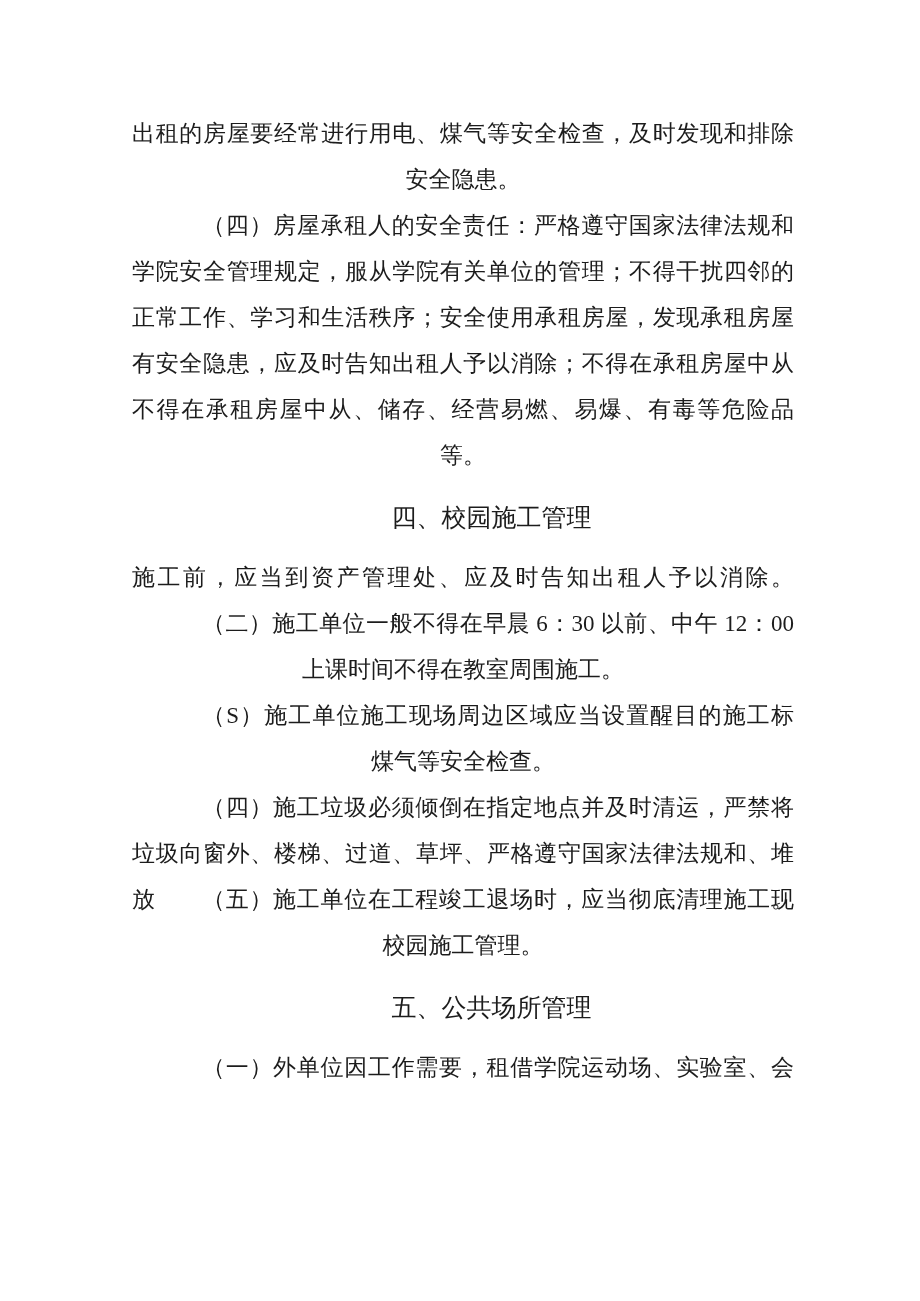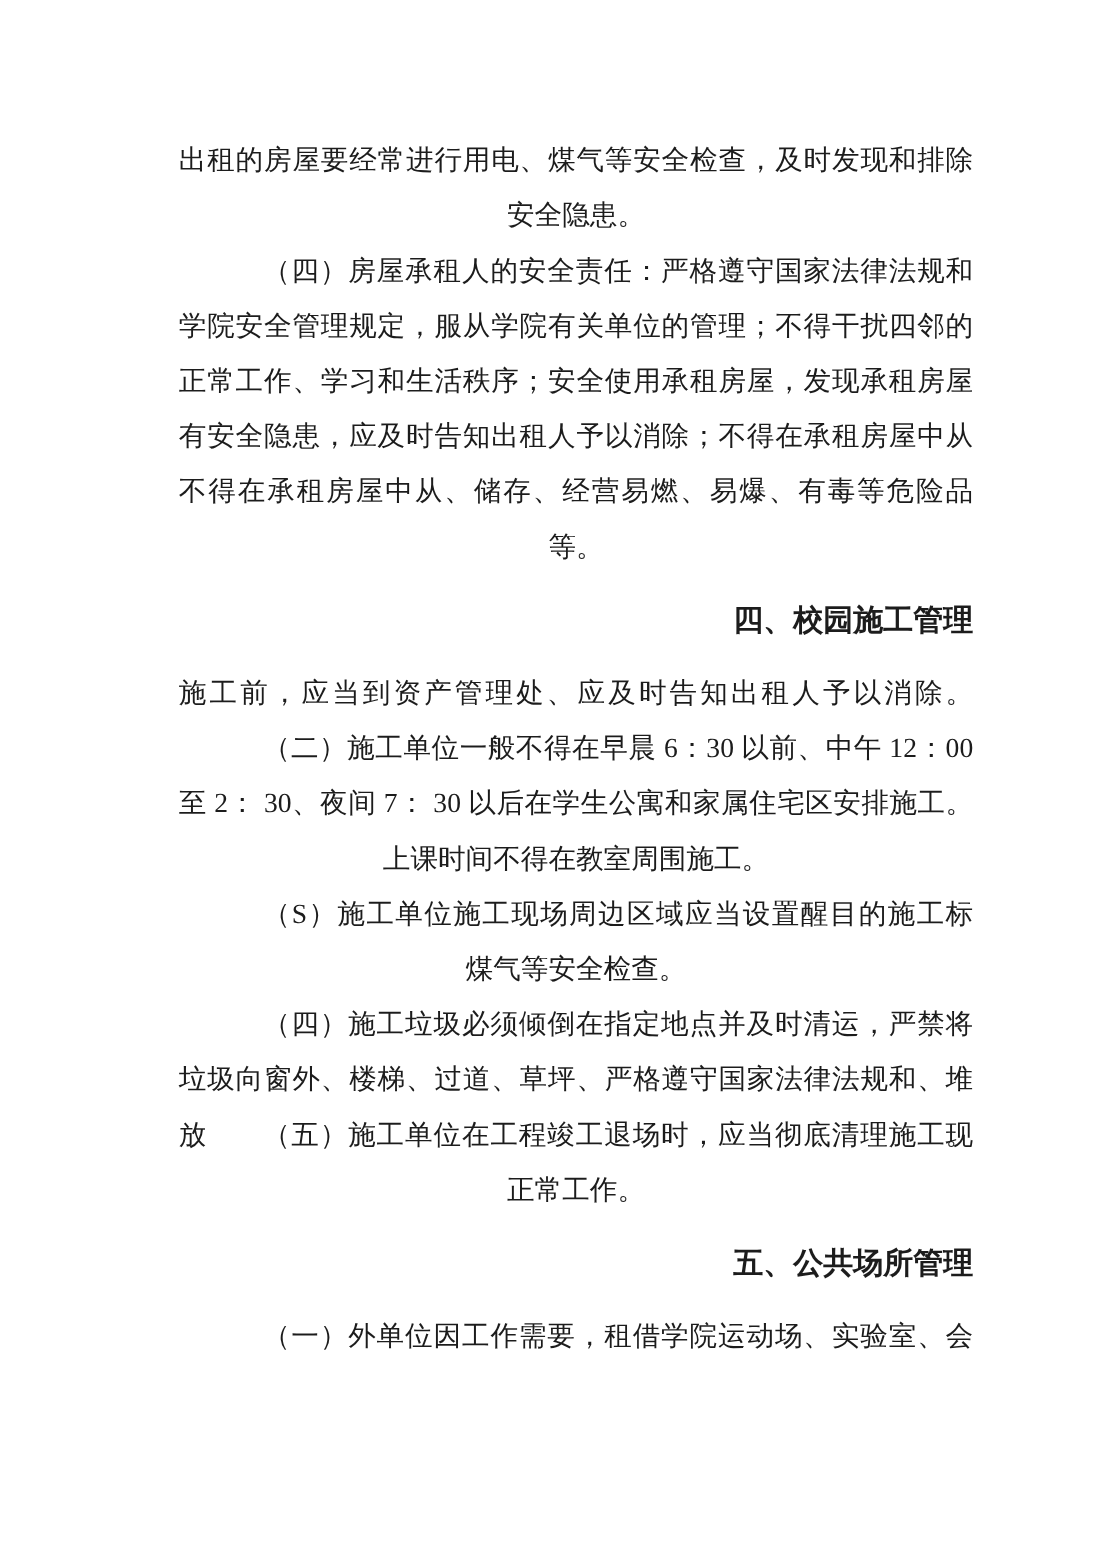--- a/index.html
+++ b/index.html
@@ -10,21 +10,21 @@
   .page {
     position: relative;
     width: 920px;
     height: 1301px;
     background: #ffffff;
     overflow: hidden;
     font-family: "Liberation Serif", "DejaVu Sans", serif;
   }
   .text-block {
     position: absolute;
-    left: 149px;
+    left: 132px;
     top: 111px;
     width: 662px;
   }
   .line {
     height: 46px;
     line-height: 46px;
     font-size: 23px;
     color: #1c1c1c;
     text-align: center;
     font-kerning: none;
@@ -32,48 +32,47 @@
   .line.justify {
     text-align: justify;
     text-align-last: justify;
     text-justify: inter-character;
   }
   .line.indent {
     padding-left: 70px;
   }
   .line.heading {
     font-family: "Liberation Sans", "DejaVu Sans", sans-serif;
-    font-weight: bold;
+    font-weight: normal;
     font-size: 25px;
     padding-left: 57px;
     margin-top: 15px;
     margin-bottom: 15px;
-    text-align: right;
+    text-align: center;
   }
 </style>
 </head>
 <body>
 
 <div class="page">
   <div class="text-block" id="text-block">
       <div class="line justify">出租的房屋要经常进行用电、煤气等安全检查，及时发现和排除</div>
       <div class="line">安全隐患。</div>
       <div class="line indent justify">（四）房屋承租人的安全责任：严格遵守国家法律法规和</div>
       <div class="line justify">学院安全管理规定，服从学院有关单位的管理；不得干扰四邻的</div>
       <div class="line justify">正常工作、学习和生活秩序；安全使用承租房屋，发现承租房屋</div>
       <div class="line justify">有安全隐患，应及时告知出租人予以消除；不得在承租房屋中从</div>
       <div class="line justify">不得在承租房屋中从、储存、经营易燃、易爆、有毒等危险品</div>
       <div class="line">等。</div>
       <div class="line heading">四、校园施工管理</div>
       <div class="line justify">施工前，应当到资产管理处、应及时告知出租人予以消除。</div>
       <div class="line indent justify">（二）施工单位一般不得在早晨 6：30 以前、中午 12：00</div>
-      <div class="line justify">至 2： 30、夜间 7： 30 以后在学生公寓和家属住宅区安排施工。</div>
       <div class="line">上课时间不得在教室周围施工。</div>
       <div class="line indent justify">（S）施工单位施工现场周边区域应当设置醒目的施工标</div>
       <div class="line">煤气等安全检查。</div>
       <div class="line indent justify">（四）施工垃圾必须倾倒在指定地点并及时清运，严禁将</div>
       <div class="line justify">垃圾向窗外、楼梯、过道、草坪、严格遵守国家法律法规和、堆放。</div>
       <div class="line indent justify">（五）施工单位在工程竣工退场时，应当彻底清理施工现</div>
-      <div class="line">正常工作。</div>
+      <div class="line">校园施工管理。</div>
       <div class="line heading">五、公共场所管理</div>
       <div class="line indent justify">（一）外单位因工作需要，租借学院运动场、实验室、会</div>
     </div>
 </div>
 
 </body></html>

